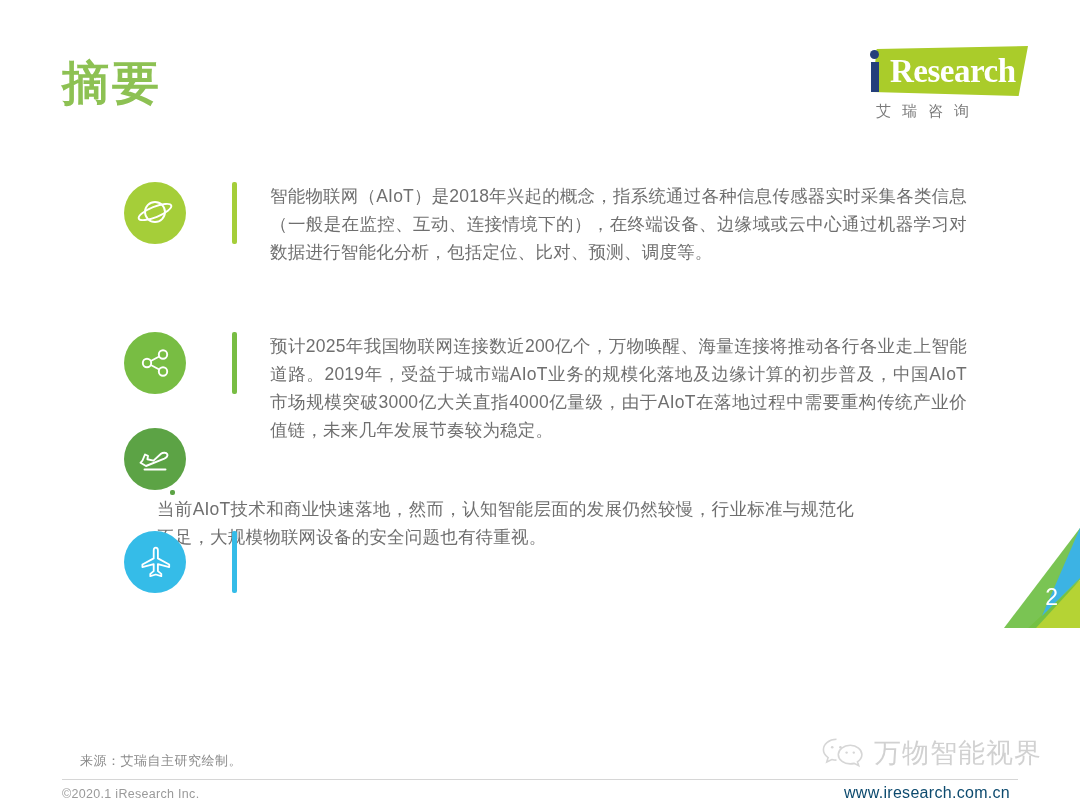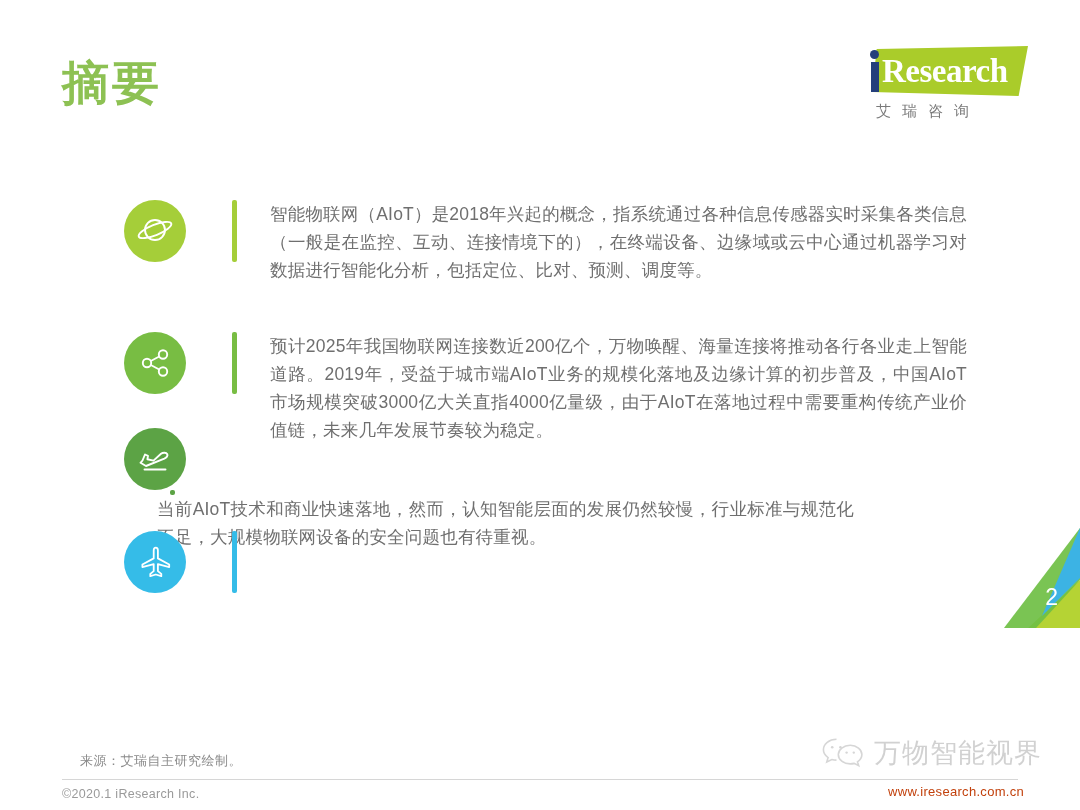--- a/index.html
+++ b/index.html
@@ -27,21 +27,21 @@
   }
   .logo-i-dot{
     position:absolute; left:20px; top:6px; width:9px; height:9px;
     border-radius:50%; background:#243f7b;
   }
   .logo-i-stem{
     position:absolute; left:21px; top:18px; width:8px; height:30px;
     background:#243f7b;
   }
   .logo-research{
-    position:absolute; left:32px; top:6px;
+    position:absolute; left:40px; top:6px;
     font-size:33px; line-height:42px; font-weight:600;
     color:#ffffff; letter-spacing:-0.5px;
     font-family:"Liberation Serif","DejaVu Serif",serif;
   }
   .logo-sub{
     position:absolute; left:26px; top:58px; width:152px;
     font-size:15px; color:#7a7a7a; letter-spacing:11px;
     text-align:left;
   }
 
@@ -73,22 +73,22 @@
   }
   .footer-rule{
     position:absolute; left:62px; top:779px; width:956px; height:1px;
     background:#d6d6d6;
   }
   .copyright{
     position:absolute; left:62px; top:787px;
     font-size:12.5px; color:#9a9a9a; letter-spacing:0.3px;
   }
   .site-url{
-    position:absolute; left:888px; top:784px;
-    font-size:13px; color:#c2410c; letter-spacing:0.3px;
+    position:absolute; left:844px; top:784px;
+    font-size:16px; color:#0c4a6e; letter-spacing:0.3px;
   }
 
   
   .watermark{
     position:absolute; left:820px; top:735px;
     display:flex; align-items:center; opacity:.62;
   }
   .wm-text{
     margin-left:8px;
     font-size:27px; color:#b6b6b6; letter-spacing:1px;
@@ -120,21 +120,21 @@
       <div class="logo-para"></div>
       <div class="logo-i-dot"></div>
       <div class="logo-i-stem"></div>
       <div class="logo-research">Research</div>
     </div>
     <div class="logo-sub">艾瑞咨询</div>
   </div>
 
   <div class="rows">
 
-    <div class="row" style="top:200px;">
+    <div class="row" style="top:182px;">
       <div class="icon-circle" style="background:#a5ce39;">
         <svg width="38" height="38" viewBox="0 0 38 38" fill="none" stroke="#fff" stroke-width="1.9">
           <circle cx="19" cy="18" r="10"></circle>
           <ellipse cx="19" cy="18" rx="17.5" ry="5.2" transform="rotate(-22 19 18)"></ellipse>
         </svg>
       </div>
       <div class="divider" style="height:62px;background:#a5ce39;"></div>
       <div class="row-text">智能物联网（AIoT）是2018年兴起的概念，指系统通过各种信息传感器实时采集各类信息（一般是在监控、互动、连接情境下的），在终端设备、边缘域或云中心通过机器学习对数据进行智能化分析，包括定位、比对、预测、调度等。</div>
     </div>
 

